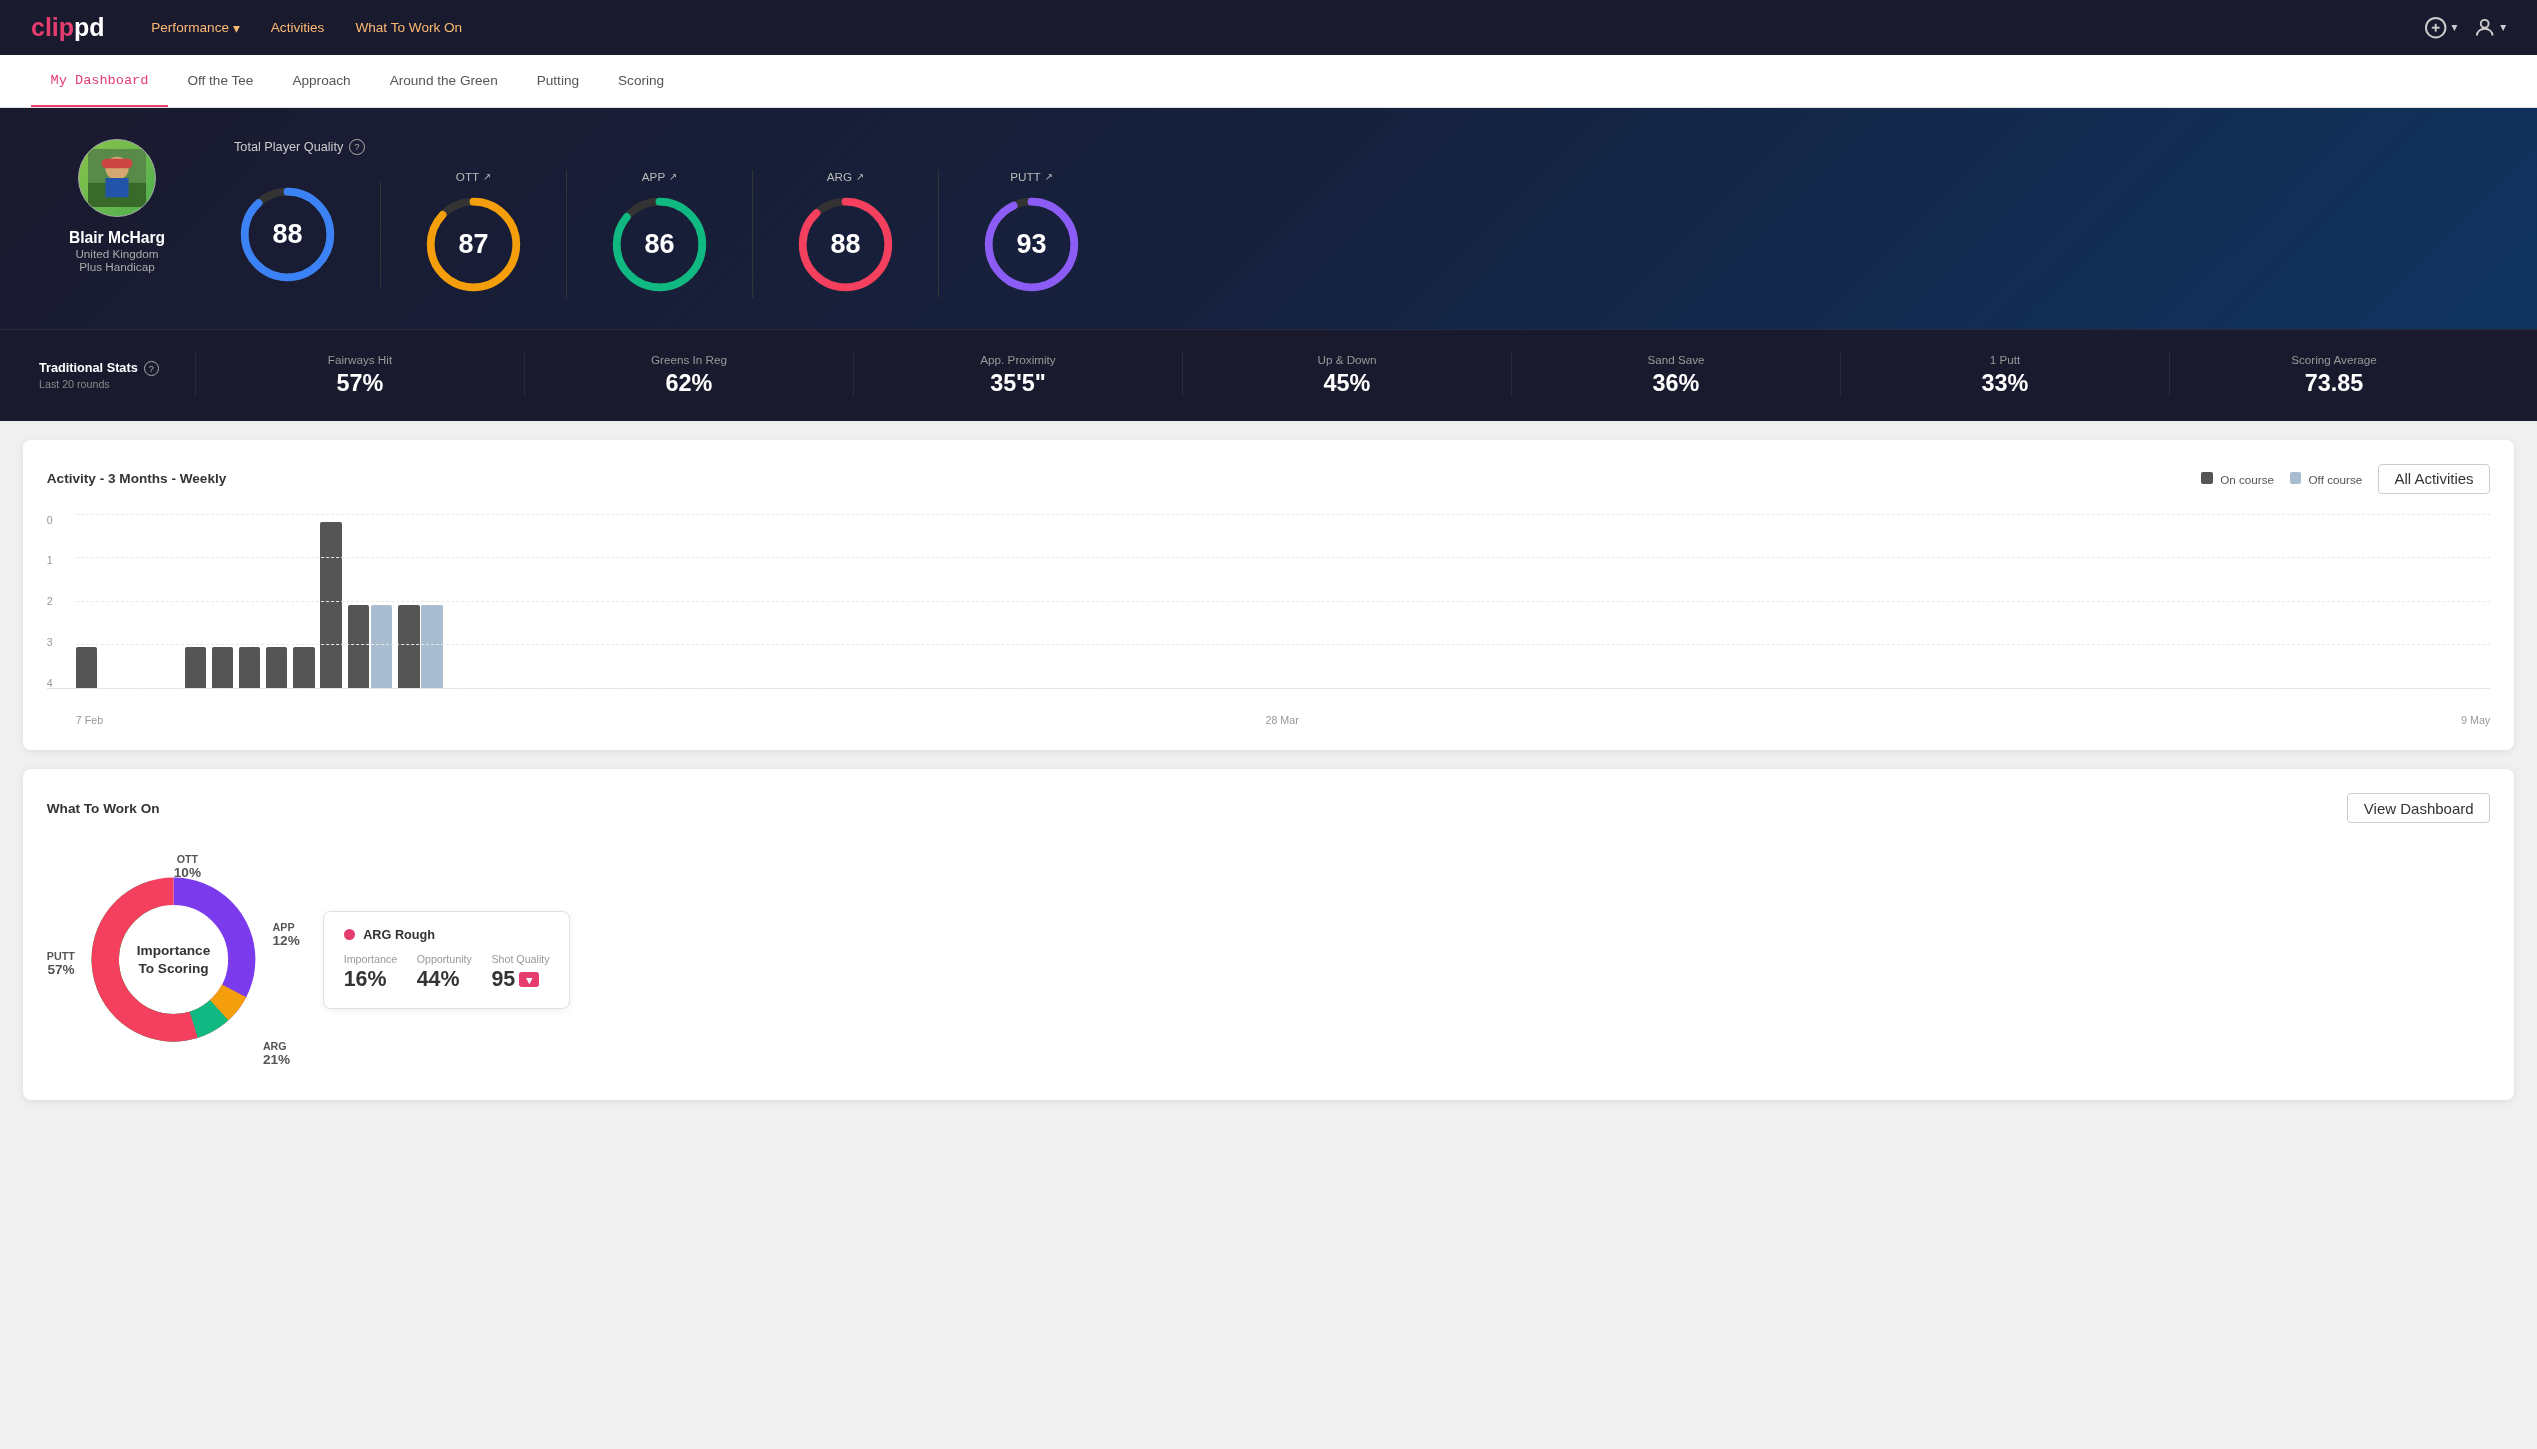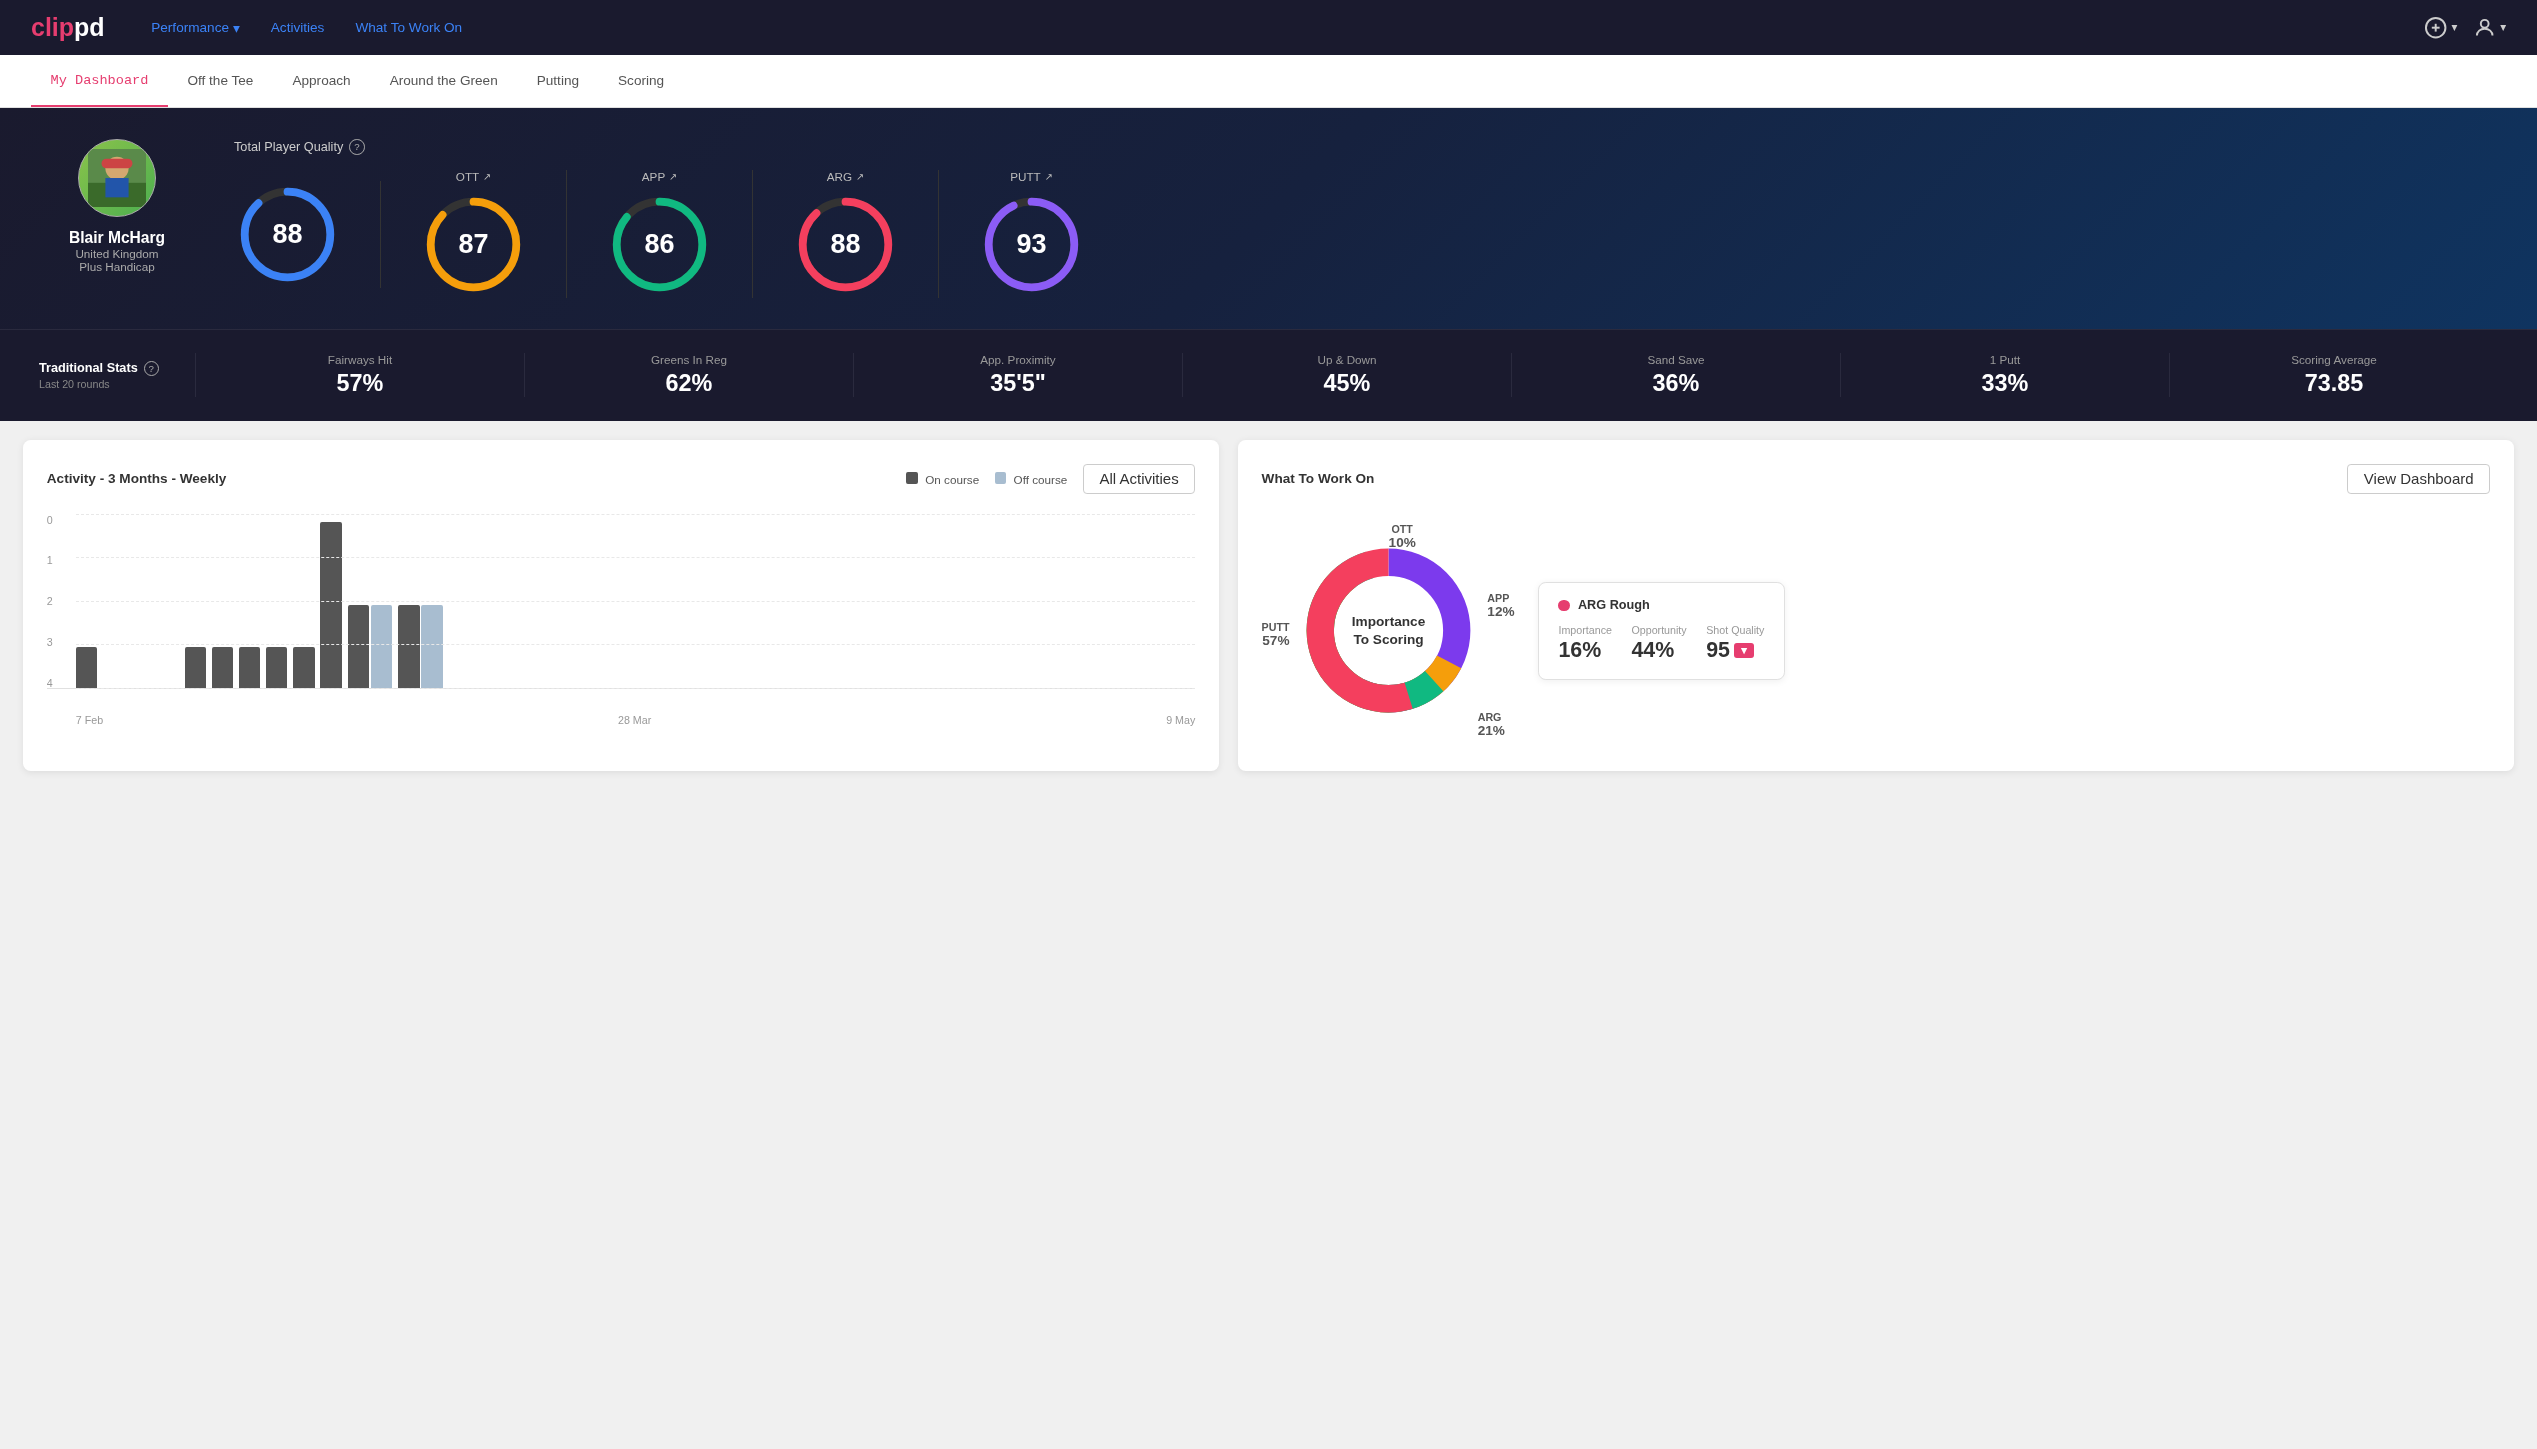--- a/index.html
+++ b/index.html
@@ -15,21 +15,21 @@
       gap: 31px;
     }
     .logo {
       font-size: 25px;
       font-weight: 900;
       color: #e63d6f;
       margin-right: 15.6px;
     }
     .logo span { color: #fff; }
     .nav-item {
-      color: #3b82f6;
+      color: #fdba74;
       font-size: 13.6px;
       cursor: pointer;
       display: flex;
       align-items: center;
       gap: 3.9px;
       padding: 7.8px 0;
     }
     .nav-right {
       margin-left: auto;
       display: flex;
@@ -211,20 +211,21 @@
       font-size: 23.4px;
       font-weight: 700;
     }
 
     
     .bottom-panels {
       display: flex;
       gap: 19.5px;
       padding: 19.5px 23.4px;
       background: #f0f0f0;
+      flex-direction: column;
     }
     .panel {
       background: #fff;
       border-radius: 7.8px;
       padding: 23.4px;
       box-shadow: 0 1.9px 7.8px rgba(0,0,0,0.08);
     }
     .panel-left {
       flex: 0 0 48%;
     }

